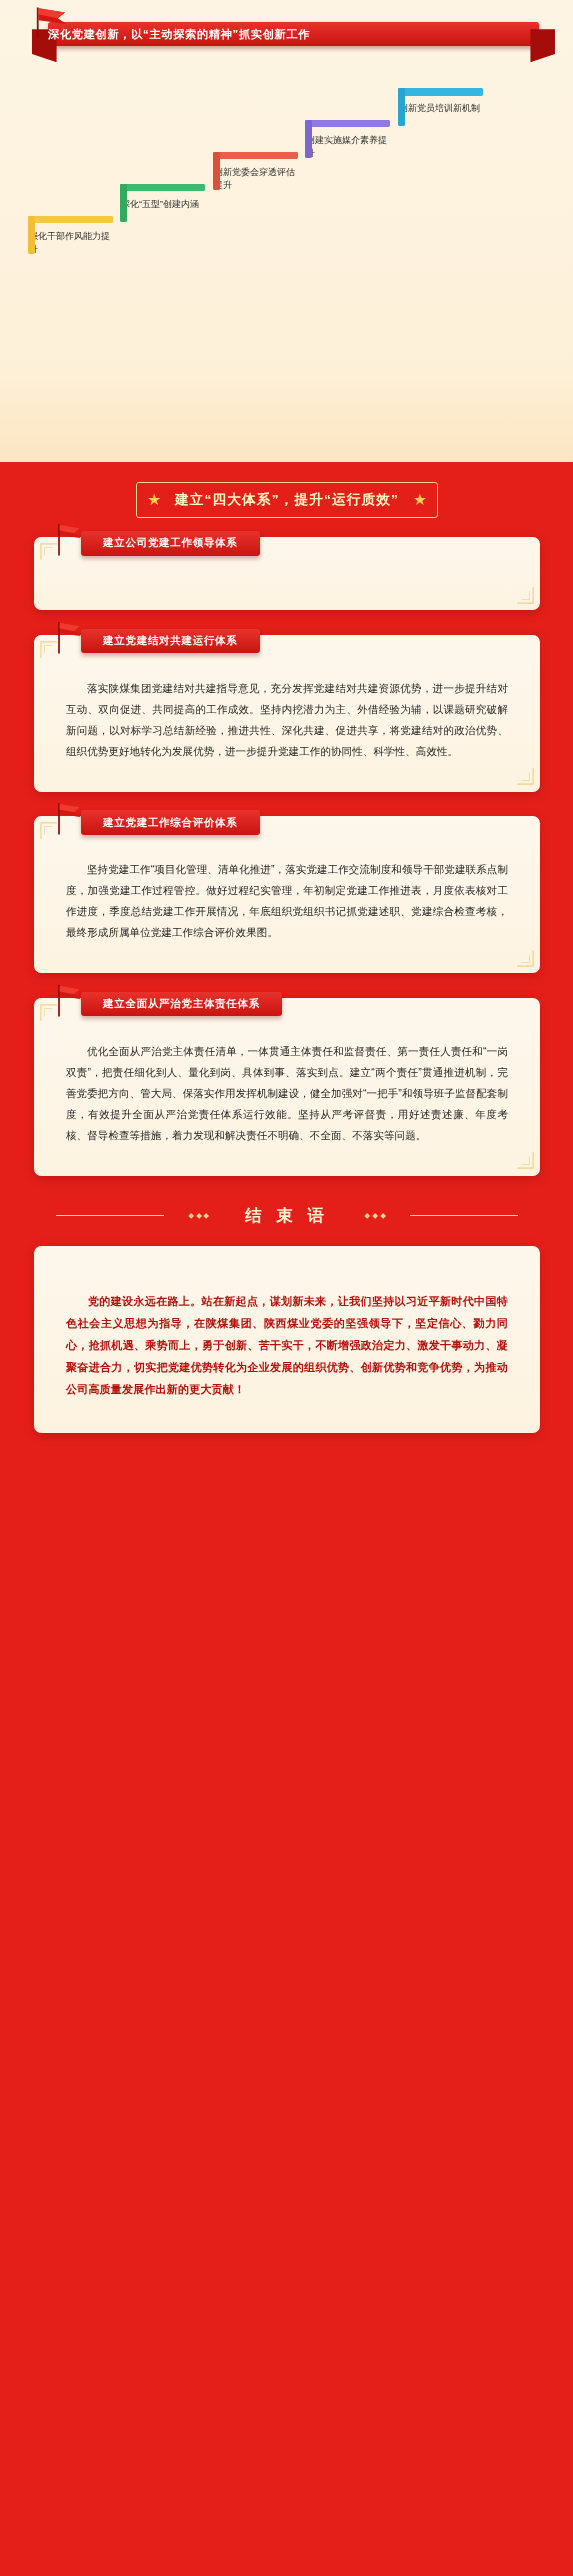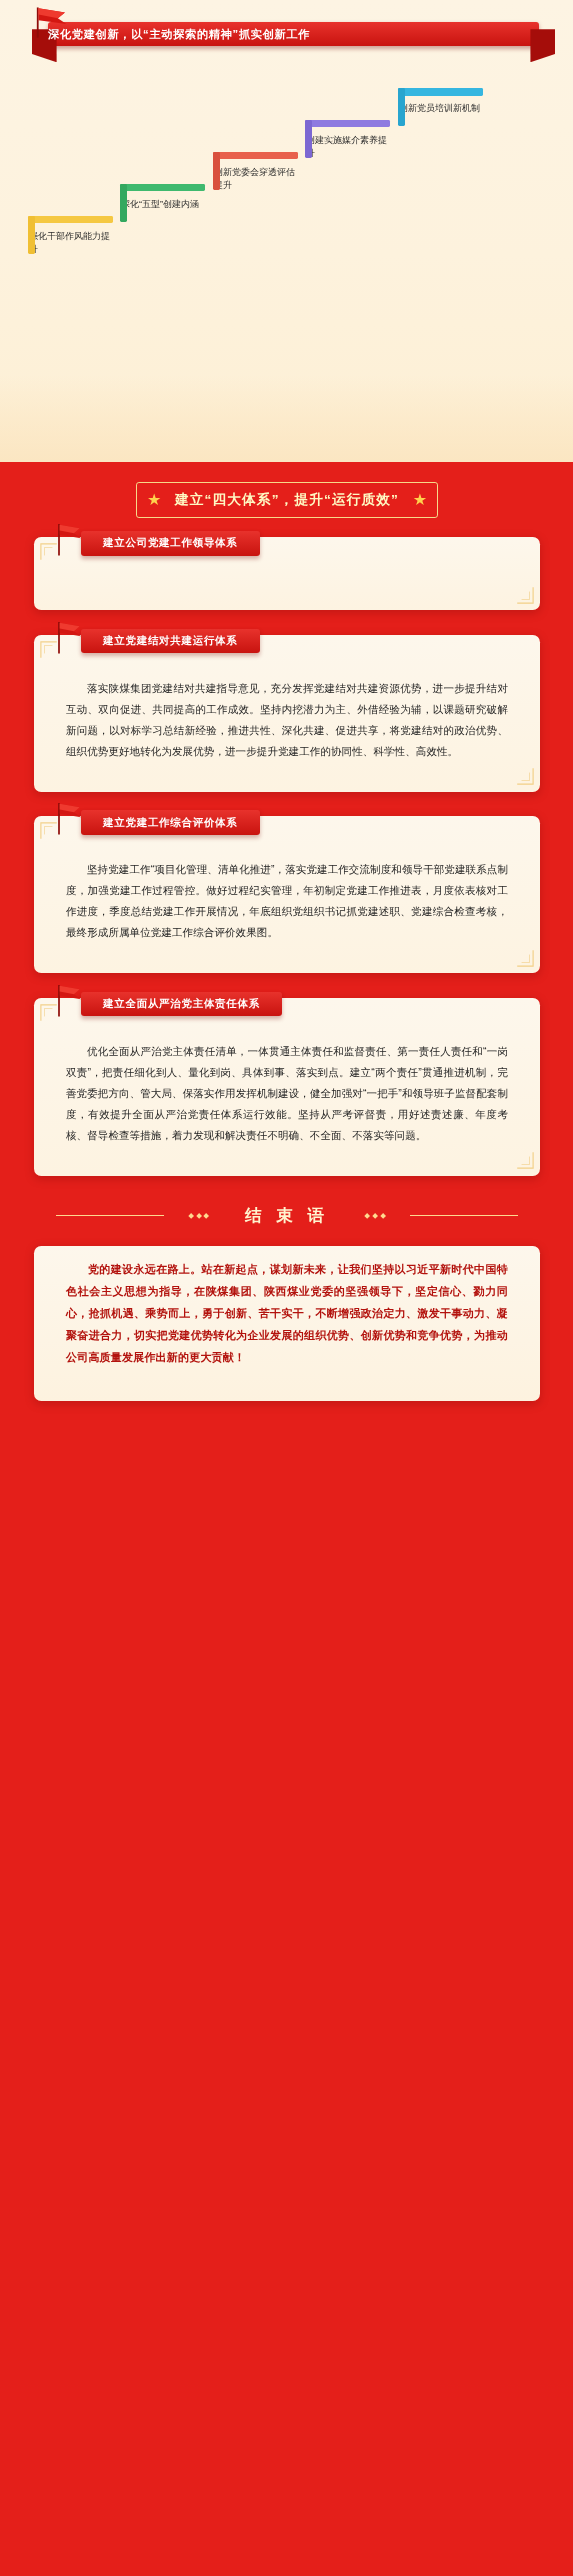--- a/index.html
+++ b/index.html
@@ -228,21 +228,21 @@
     margin: 0 11.6px;
     white-space: nowrap;
   }
   .epilogue-card {
     position: relative;
     margin: 0 auto 43px auto;
     width: 506px;
     background: linear-gradient(180deg, #fdf7ec 0%, #fdf2df 100%);
     border-radius: 7.2px;
     box-shadow: 0 2.9px 10px rgba(110,8,6,0.28);
-    padding: 12px 32px 33px 32px;
+    padding: 44px 32px 33px 32px;
   }
   .epilogue-body {
     font-size: 11px;
     line-height: 2.0;
     color: #b3120d;
     font-weight: bold;
     text-align: justify;
     text-indent: 2em;
     letter-spacing: 0.2px;
   }

